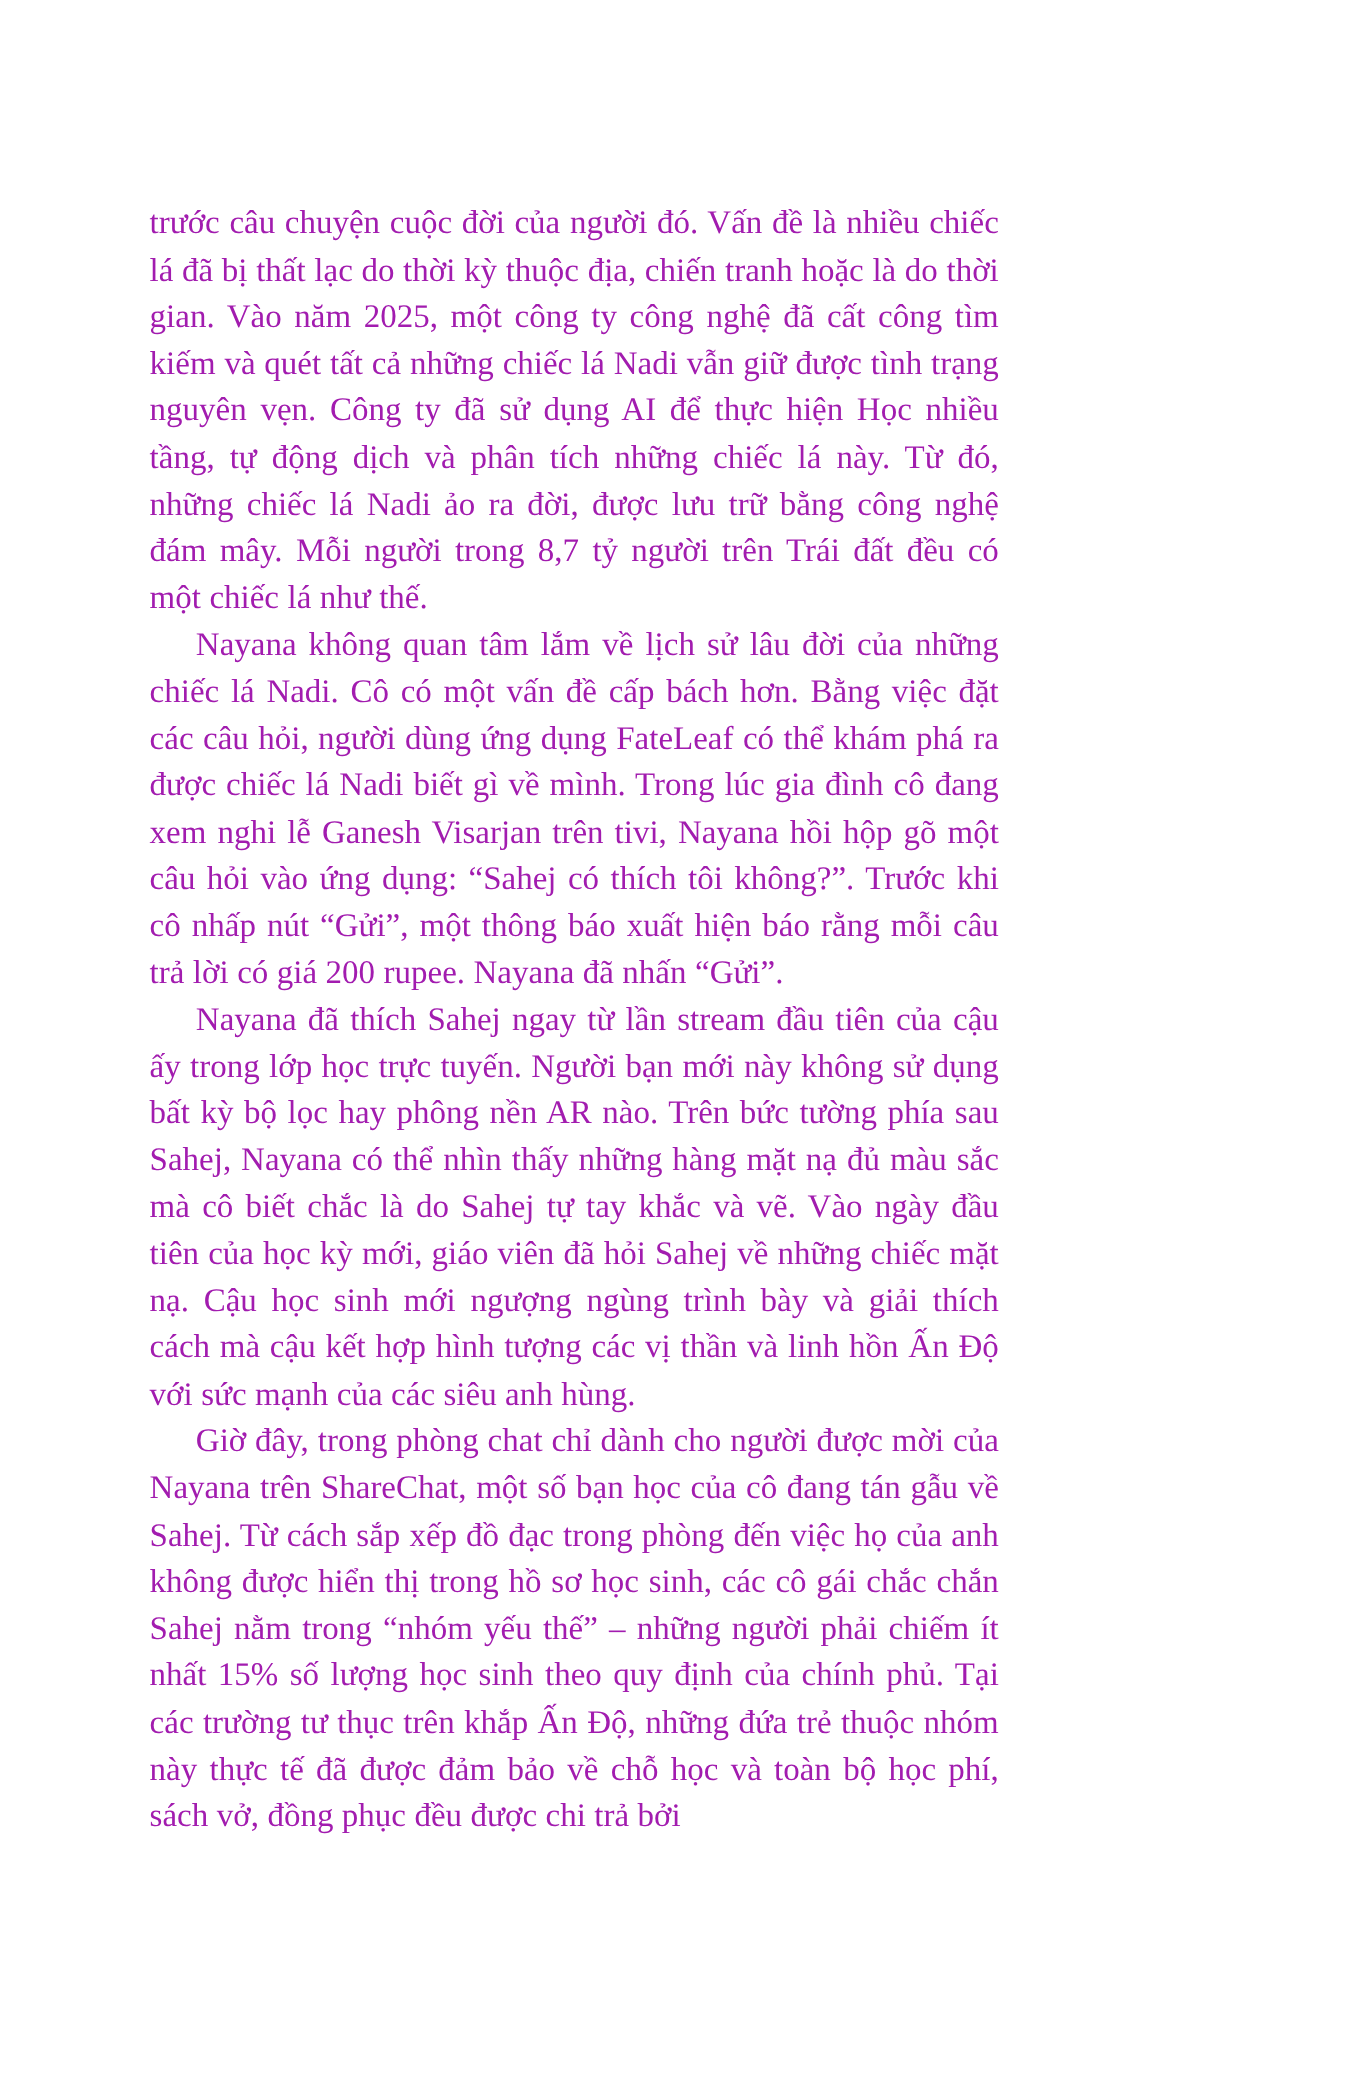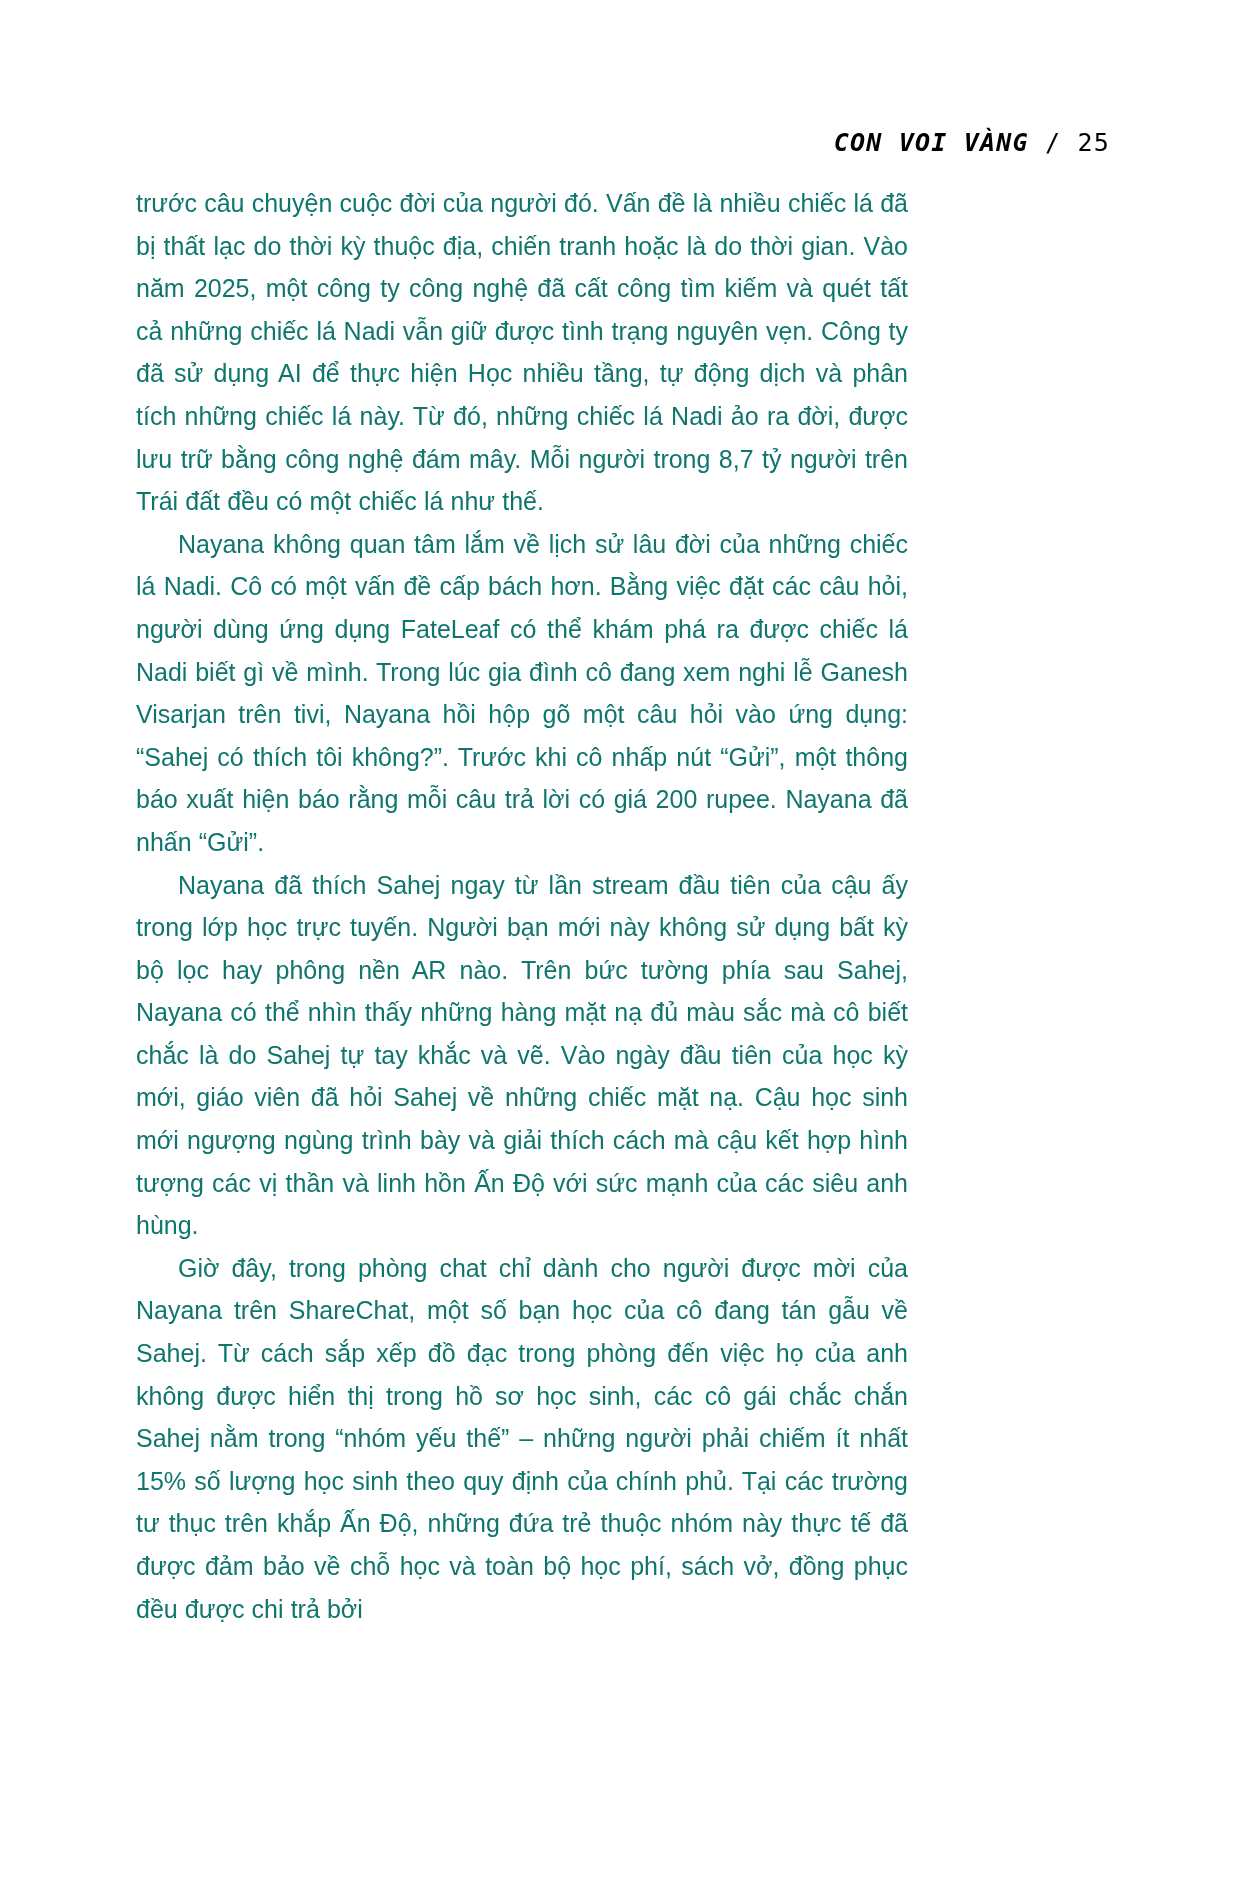--- a/index.html
+++ b/index.html
@@ -53,43 +53,40 @@
 
   
   .text-column {
     position: absolute;
     top: 182px;
     left: 136px;
     width: 772px;
   }
 
   .para {
-    font-family: Liberation Sans, sans-serif;
-    font-size: 25px;
+    font-family: Liberation Serif, serif;
+    font-size: 30px;
     line-height: 42.6px;
-    color: #0f766e;
+    color: #a21caf;
     text-align: justify;
     text-justify: inter-word;
     margin: 0;
     -webkit-hyphens: none;
     hyphens: none;
     word-spacing: 0.2px;
   }
   .para.indent {
     text-indent: 42px;
   }
 </style>
 </head>
 <body>
 
 <div class="page">
 
-  <div class="running-head">
-    <span class="rh-title">CON VOI VÀNG</span><span class="rh-sep"> / </span><span class="rh-page">25</span>
-  </div>
 
   <div class="text-column">
     <p class="para">trước câu chuyện cuộc đời của người đó. Vấn đề là nhiều chiếc lá đã bị thất lạc do thời kỳ thuộc địa, chiến tranh hoặc là do thời gian. Vào năm 2025, một công ty công nghệ đã cất công tìm kiếm và quét tất cả những chiếc lá Nadi vẫn giữ được tình trạng nguyên vẹn. Công ty đã sử dụng AI để thực hiện Học nhiều tầng, tự động dịch và phân tích những chiếc lá này. Từ đó, những chiếc lá Nadi ảo ra đời, được lưu trữ bằng công nghệ đám mây. Mỗi người trong 8,7 tỷ người trên Trái đất đều có một chiếc lá như thế.</p>
     <p class="para indent">Nayana không quan tâm lắm về lịch sử lâu đời của những chiếc lá Nadi. Cô có một vấn đề cấp bách hơn. Bằng việc đặt các câu hỏi, người dùng ứng dụng FateLeaf có thể khám phá ra được chiếc lá Nadi biết gì về mình. Trong lúc gia đình cô đang xem nghi lễ Ganesh Visarjan trên tivi, Nayana hồi hộp gõ một câu hỏi vào ứng dụng: “Sahej có thích tôi không?”. Trước khi cô nhấp nút “Gửi”, một thông báo xuất hiện báo rằng mỗi câu trả lời có giá 200 rupee. Nayana đã nhấn “Gửi”.</p>
     <p class="para indent">Nayana đã thích Sahej ngay từ lần stream đầu tiên của cậu ấy trong lớp học trực tuyến. Người bạn mới này không sử dụng bất kỳ bộ lọc hay phông nền AR nào. Trên bức tường phía sau Sahej, Nayana có thể nhìn thấy những hàng mặt nạ đủ màu sắc mà cô biết chắc là do Sahej tự tay khắc và vẽ. Vào ngày đầu tiên của học kỳ mới, giáo viên đã hỏi Sahej về những chiếc mặt nạ. Cậu học sinh mới ngượng ngùng trình bày và giải thích cách mà cậu kết hợp hình tượng các vị thần và linh hồn Ấn Độ với sức mạnh của các siêu anh hùng.</p>
     <p class="para indent">Giờ đây, trong phòng chat chỉ dành cho người được mời của Nayana trên ShareChat, một số bạn học của cô đang tán gẫu về Sahej. Từ cách sắp xếp đồ đạc trong phòng đến việc họ của anh không được hiển thị trong hồ sơ học sinh, các cô gái chắc chắn Sahej nằm trong “nhóm yếu thế” – những người phải chiếm ít nhất 15% số lượng học sinh theo quy định của chính phủ. Tại các trường tư thục trên khắp Ấn Độ, những đứa trẻ thuộc nhóm này thực tế đã được đảm bảo về chỗ học và toàn bộ học phí, sách vở, đồng phục đều được chi trả bởi</p>
   </div>
 
 </div>
 

